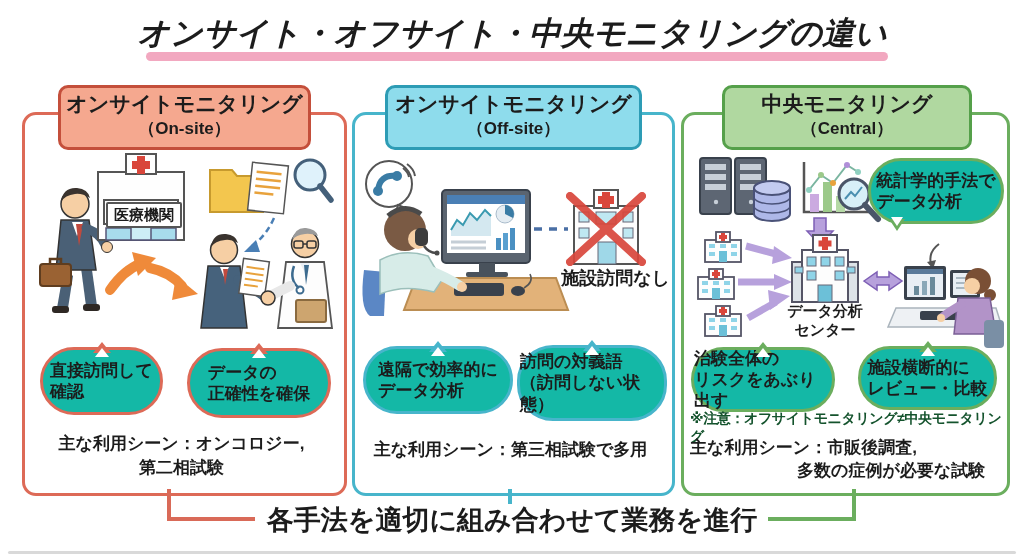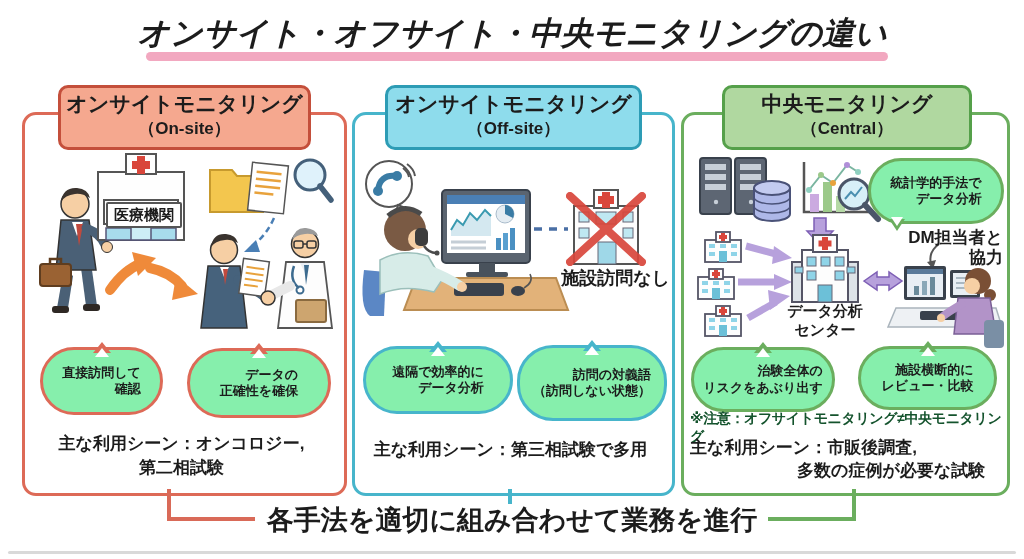--- a/index.html
+++ b/index.html
@@ -14,22 +14,22 @@
   .p1{left:22px;top:112px;width:319px;height:378px;border-color:#dd6a57;}
   .p2{left:352px;top:112px;width:317px;height:378px;border-color:#47b5cb;}
   .p3{left:681px;top:112px;width:323px;height:378px;border-color:#6bae5e;}
   .hdr{border:3px solid;border-radius:10px;text-align:center;padding-top:3px;z-index:4;}
   .hdr1{left:58px;top:85px;width:247px;height:56px;background:#f5a88f;border-color:#c44f3b;}
   .hdr2{left:385px;top:85px;width:251px;height:56px;background:#8edcec;border-color:#2d9cb5;}
   .hdr3{left:722px;top:85px;width:244px;height:56px;background:#b0d8a0;border-color:#55a04a;}
   .hdr-title{font-size:21px;font-weight:bold;line-height:1.25;}
   .hdr-sub{font-size:17px;font-weight:bold;}
   
-  .bubble{background:#86efac;border:3px solid var(--c);border-radius:36px;display:flex;align-items:center;
-          justify-content:center;text-align:right;font-weight:bold;font-size:13px;line-height:1.25;
+  .bubble{background:#14b8a6;border:3px solid var(--c);border-radius:36px;display:flex;align-items:center;
+          justify-content:center;text-align:left;font-weight:bold;font-size:17px;line-height:1.25;
           white-space:pre-line;z-index:3;}
   .bubble::before{content:"";position:absolute;top:-17px;left:50%;transform:translateX(-50%);
           border:9px solid transparent;border-bottom:11px solid var(--c);}
   .bubble::after{content:"";position:absolute;top:-9px;left:50%;transform:translateX(-50%);
           border:7px solid transparent;border-bottom:9px solid #fff;}
   .bub-red{--c:#dd6a57;} .bub-cyan{--c:#47b5cb;} .bub-green{--c:#6bae5e;}
   .pointer-bl::before{top:auto;bottom:-18px;left:20%;border:8px solid transparent;border-top:12px solid var(--c);}
   .pointer-bl::after{top:auto;bottom:-11px;left:20%;border:6px solid transparent;border-top:9px solid #fff;}
   
   .lbl{font-weight:bold;white-space:pre-line;z-index:3;}
@@ -354,22 +354,20 @@
       <circle cx="286" cy="136" r="8" fill="#f6cfa4"></circle>
       <path d="M272 148 h32 l6 36 h-42 z" fill="#b293c8" stroke="#7a5f95" stroke-width="1.5"></path>
       <path d="M276 154 q-14 8 -20 13" stroke="#b293c8" stroke-width="8" fill="none" stroke-linecap="round"></path>
       <circle cx="255" cy="168" r="4" fill="#f6cfa4"></circle>
       <rect x="298" y="170" width="20" height="28" rx="4" fill="#7a8fa5"></rect>
     </g>
   </svg>
 
   <div class="abs bubble bub-green pointer-bl" style="left:868px;top:158px;width:130px;height:60px;">統計学的手法で
 データ分析</div>
-  <div class="abs lbl" style="left:893px;top:228px;width:110px;text-align:right;font-size:17px;line-height:1.2;">DM担当者と
-協力</div>
   <div class="abs lbl" style="left:770px;top:302px;width:110px;text-align:center;font-size:15px;line-height:1.25;">データ分析
 センター</div>
 
   <div class="abs bubble bub-green" style="left:691px;top:347px;width:138px;height:59px;">治験全体の
 リスクをあぶり出す</div>
   <div class="abs bubble bub-green" style="left:858px;top:346px;width:133px;height:58px;">施設横断的に
 レビュー・比較</div>
   <div class="abs note" style="left:690px;top:410px;width:312px;">※注意：オフサイトモニタリング≠中央モニタリング</div>
   <div class="abs usage" style="left:690px;top:436px;">主な利用シーン：市販後調査,</div>
   <div class="abs usage" style="left:797px;top:459px;">多数の症例が必要な試験</div>

